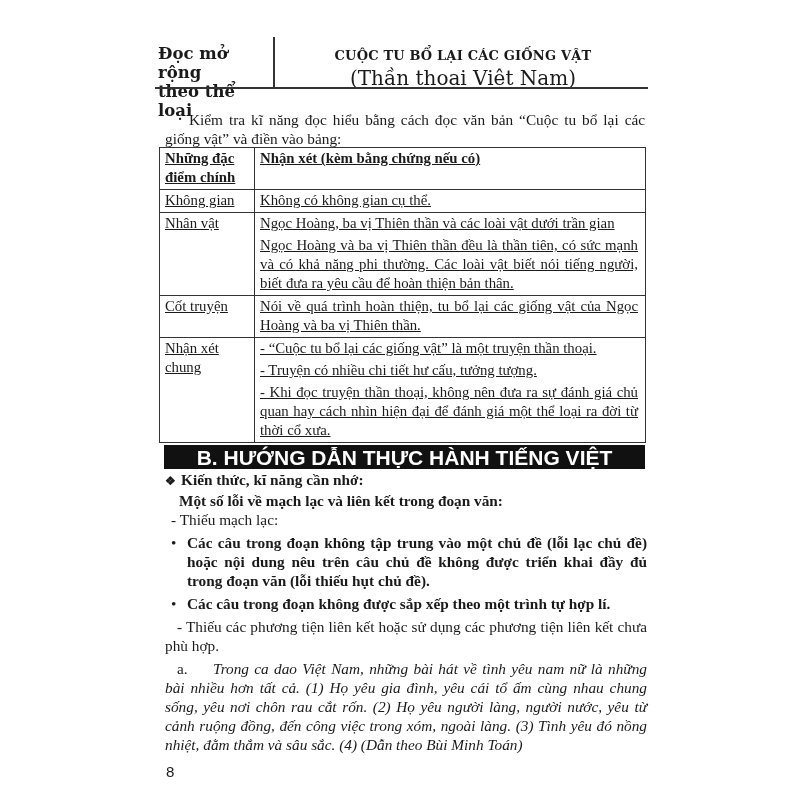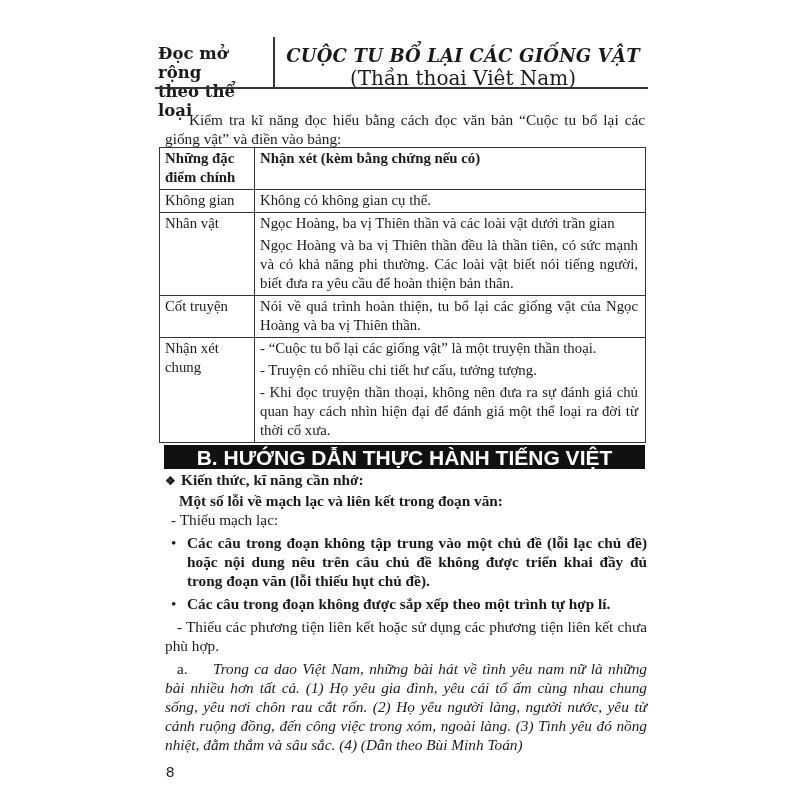--- a/index.html
+++ b/index.html
@@ -2,25 +2,25 @@
 <html><head>
 <meta charset="utf-8">
 <style>
   html, body { margin: 0; padding: 0; background: #ffffff; }
   body { width: 807px; height: 807px; position: relative; overflow: hidden; font-family: "Liberation Serif", serif; color: #1a1a1a; }
   .page { position: absolute; left: 0; top: 0; width: 807px; height: 807px; }
   .hdr-left { position: absolute; left: 158px; top: 44px; width: 114px; font-weight: bold; font-size: 16.5px; line-height: 19px; font-family: "DejaVu Serif", serif; }
   .hdr-divider { position: absolute; left: 273px; top: 37px; width: 1.5px; height: 50px; background: #333; }
   .hdr-rule { position: absolute; left: 155px; top: 87px; width: 493px; height: 1.5px; background: #333; }
   .hdr-right { position: absolute; left: 280px; top: 44px; width: 366px; text-align: center; }
-  .hdr-title { font-style: italic; font-weight: bold; font-size: 18px; line-height: 23px; font-family: "DejaVu Serif", serif; letter-spacing: 0.2px; }
+  .hdr-title { font-weight: bold; font-size: 13px; line-height: 23px; font-family: "DejaVu Serif", serif; letter-spacing: 0.2px; }
   .hdr-sub { font-size: 20px; line-height: 23px; font-family: "DejaVu Serif", serif; }
   .intro { position: absolute; left: 165px; top: 110px; width: 480px; font-weight: normal; font-size: 15.3px; line-height: 19px; text-align: justify; text-indent: 24px; }
   table.grid { position: absolute; left: 159px; top: 147px; width: 487px; border-collapse: collapse; font-size: 14.8px; line-height: 19px; }
-  table.grid td, table.grid th { border: 1.3px solid #333; vertical-align: top; padding: 1px 7px 2px 5px; }
+  table.grid td, table.grid th { border: 1.3px solid #333; vertical-align: top; padding: 1px 7px 2px 5px; text-decoration: underline; }
   table.grid th { font-weight: bold; text-align: left; }
   table.grid th.c1 { text-align: left; width: 82px; }
   table.grid td.c2 p { margin: 0 0 3px 0; text-align: justify; }
   table.grid td.c2 p:last-child { margin-bottom: 0; }
   .sec-bar { position: absolute; left: 164px; top: 445px; width: 481px; height: 24px; background: #111; color: #fff; text-align: center; font-family: "Liberation Sans", sans-serif; font-weight: bold; font-size: 21px; line-height: 25px; }
   .body-text { position: absolute; left: 165px; top: 470px; width: 482px; font-size: 15.3px; line-height: 19px; }
   .body-text p { margin: 0; text-align: justify; }
   .b { font-weight: bold; }
   .i { font-style: italic; margin-left: 20px; }
   .diamond { display: inline-block; width: 16px; font-size: 12px; }

